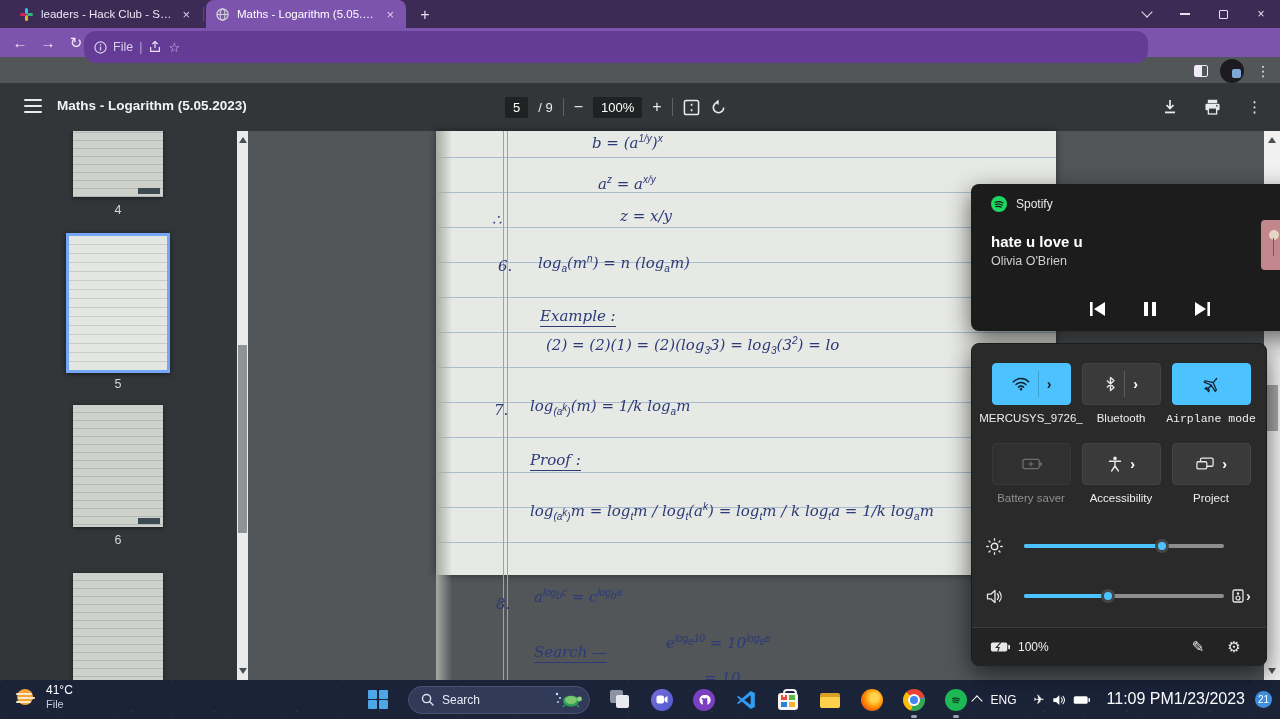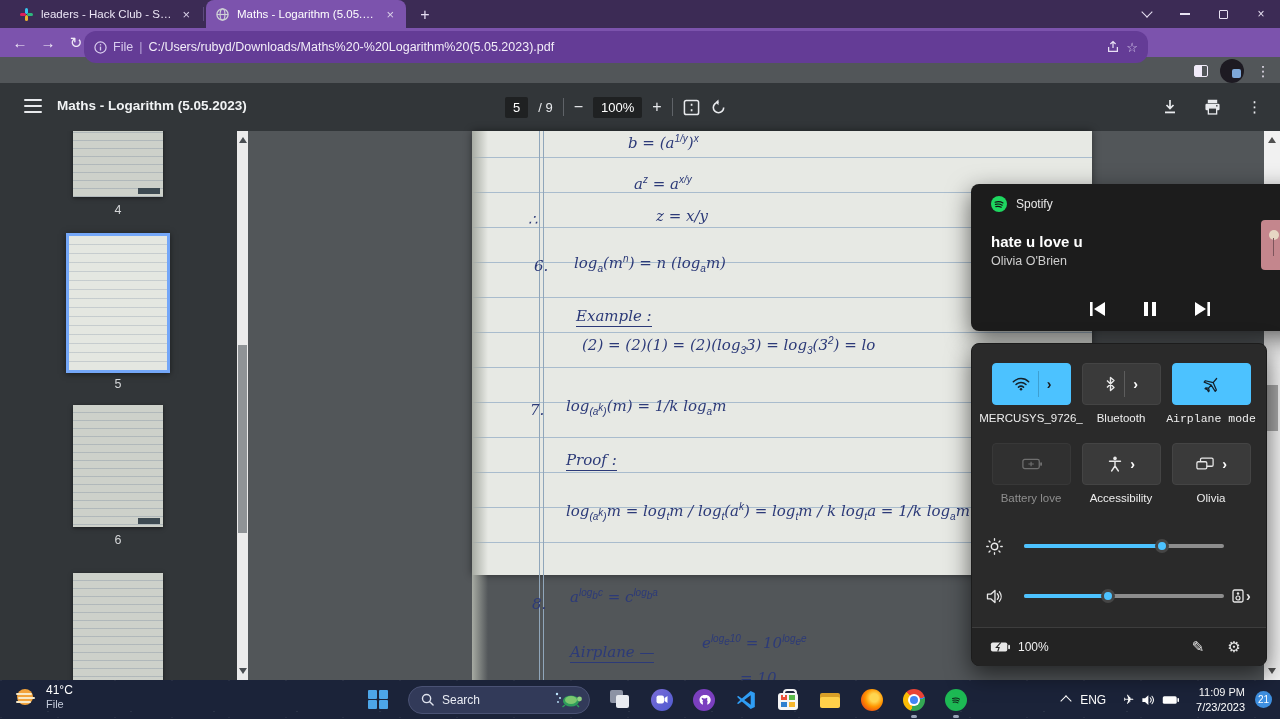--- a/index.html
+++ b/index.html
@@ -66,21 +66,21 @@
   .thumb-sel{position:absolute;border:3px solid #74a7f8;background:#e4e7e1;box-shadow:0 1px 6px rgba(0,0,0,.5);
     background-image:repeating-linear-gradient(to bottom,transparent 0 8px,rgba(90,110,140,.22) 8px 9px);}
   .thumb-num{position:absolute;width:100px;text-align:center;color:#d4d6d8;font-size:12.5px;}
   .sb-scroll{position:absolute;left:237px;top:0;width:11px;height:549px;background:#ebebeb;}
   .sb-thumbbar{position:absolute;left:1px;top:214px;width:9px;height:188px;background:#8f9396;}
   .sb-arrow{position:absolute;left:2px;width:0;height:0;border-left:4px solid transparent;border-right:4px solid transparent;}
   .arrow-up{top:6px;border-bottom:6px solid #4a4e52;}
   .arrow-down{bottom:6px;border-top:6px solid #4a4e52;}
 
   
-  .page{position:absolute;left:472px;top:0;width:620px;height:444px;background:#e7e9e4;box-shadow:0 0 8px rgba(0,0,0,.45);
+  .page{position:absolute;left:436px;top:0;width:620px;height:444px;background:#e7e9e4;box-shadow:0 0 8px rgba(0,0,0,.45);
     background-image:repeating-linear-gradient(to bottom,transparent 0 34px,#a9bccd 34px 35px);background-position:0 -8px;}
   .page-edge{position:absolute;left:0;top:0;width:16px;height:549px;background:linear-gradient(to right,#a7aba3,rgba(231,233,228,0));}
   .vline{position:absolute;top:0;width:1px;height:549px;background:#90a6ba;}
   .mline{position:absolute;font-family:"DejaVu Serif",serif;font-style:italic;font-size:15px;white-space:nowrap;}
   .mline sup{font-size:10px;}
   .mline sub{font-size:10px;}
   .mline.ul{border-bottom:1.2px solid currentColor;padding-bottom:1px;}
 
   
   .main-scroll{position:absolute;left:1264px;top:0;width:16px;height:549px;background:#f1f1f1;}
@@ -141,21 +141,21 @@
   .folder-front{position:absolute;left:1px;top:8px;width:20px;height:11px;background:#ffd04a;border-radius:2px;}
   .folder-strip{position:absolute;left:4px;top:12px;width:12px;height:4px;background:#6db3e8;border-radius:1px;}
   .firefox-ball{width:22px;height:22px;border-radius:50%;background:radial-gradient(circle at 60% 40%,#ffd54f 0 22%,#ff9500 48%,#e63f19 85%);}
   .chrome-ball{width:22px;height:22px;border-radius:50%;background:conic-gradient(from -45deg,#ea4335 0 120deg,#4285f4 0 125deg,#34a853 0 240deg,#fbbc05 0 360deg);position:relative;}
   .chrome-ball:before{content:"";position:absolute;left:5px;top:5px;width:12px;height:12px;border-radius:50%;background:#fff;}
   .chrome-ball:after{content:"";position:absolute;left:7px;top:7px;width:8px;height:8px;border-radius:50%;background:#4285f4;}
   .spotify-ball{width:22px;height:22px;border-radius:50%;background:#1db954;}
   .tb-right{position:absolute;right:8px;top:0;height:39px;display:flex;align-items:center;gap:10px;}
   .tray-group{display:flex;align-items:center;gap:7px;padding:4px 7px;border-radius:4px;}
   .tb-text{color:#fff;font-size:12px;}
-  .clock{display:flex;flex-direction:column;align-items:flex-end;line-height:1.3;color:#fff;font-size:11px;}
+  .clock{display:flex;flex-direction:row;align-items:flex-end;line-height:1.3;color:#fff;font-size:16px;}
   .badge{width:17px;height:17px;border-radius:50%;background:#3e8fe0;color:#fff;font-size:10px;display:flex;align-items:center;justify-content:center;}
   .chev-up{width:8px;height:8px;border-left:1.5px solid #fff;border-top:1.5px solid #fff;transform:rotate(45deg);margin-top:3px;}
 </style>
 </head>
 <body>
 
 <div class="screen">
 
   <div class="tabstrip">
     <div class="tab inactive">
@@ -200,21 +200,20 @@
     <div class="addresspill">
       <span class="pill-icon">
         <svg width="13" height="13" viewBox="0 0 14 14">
             <circle cx="7" cy="7" r="6" fill="none" stroke="#d9cdee" stroke-width="1.3"></circle>
             <rect x="6.3" y="6" width="1.4" height="4.2" fill="#d9cdee"></rect>
             <rect x="6.3" y="3.4" width="1.4" height="1.4" fill="#d9cdee"></rect>
           </svg>
       </span>
       <span class="scheme">File</span>
       <span class="bar">|</span>
-      <span class="url">C:/Users/rubyd/Downloads/Maths%20-%20Logarithm%20(5.05.2023).pdf</span>
       <span class="pill-icon">
         <svg width="14" height="14" viewBox="0 0 16 16">
             <path d="M3 8 v5 h10 v-5" fill="none" stroke="#e9e1f5" stroke-width="1.4"></path>
             <path d="M8 9 V2 M5 4.5 L8 1.8 L11 4.5" fill="none" stroke="#e9e1f5" stroke-width="1.4"></path>
           </svg>
       </span>
       <span class="pill-icon">☆</span>
     </div>
     <div class="navright">
       <span class="side-panel-glyph"></span>
@@ -305,21 +304,21 @@
           <span class="mline" style="left: 62px; top: 126px; color: rgb(44, 58, 120);">6.</span>
           <span class="mline" style="left: 102px; top: 122px; color: rgb(44, 58, 120);">log<sub>a</sub>(m<sup>n</sup>) = n (log<sub>a</sub>m)</span>
           <span class="mline ul" style="left: 104px; top: 176px; color: rgb(44, 58, 120);">Example :</span>
           <span class="mline" style="left: 110px; top: 204px; color: rgb(44, 58, 120);">(2) = (2)(1) = (2)(log<sub>3</sub>3) = log<sub>3</sub>(3<sup>2</sup>) = lo</span>
           <span class="mline" style="left: 58px; top: 270px; color: rgb(44, 58, 120);">7.</span>
           <span class="mline" style="left: 94px; top: 266px; color: rgb(44, 58, 120);">log<sub>(a<sup>k</sup>)</sub>(m) = 1/k log<sub>a</sub>m</span>
           <span class="mline ul" style="left: 94px; top: 320px; color: rgb(44, 58, 120);">Proof :</span>
           <span class="mline" style="left: 94px; top: 370px; color: rgb(44, 58, 120);">log<sub>(a<sup>k</sup>)</sub>m = log<sub>t</sub>m / log<sub>t</sub>(a<sup>k</sup>) = log<sub>t</sub>m / k log<sub>t</sub>a = 1/k log<sub>a</sub>m</span>
           <span class="mline" style="left: 60px; top: 464px; color: rgb(44, 58, 120);">8.</span>
           <span class="mline" style="left: 98px; top: 456px; color: rgb(44, 58, 120);">a<sup>log<sub>b</sub>c</sup> = c<sup>log<sub>b</sub>a</sup></span>
-          <span class="mline ul" style="left: 98px; top: 512px; color: rgb(44, 58, 120);">Airplane —</span>
+          <span class="mline ul" style="left: 98px; top: 512px; color: rgb(44, 58, 120);">Search —</span>
           <span class="mline" style="left: 230px; top: 502px; color: rgb(44, 58, 120);">e<sup>log<sub>e</sub>10</sup> = 10<sup>log<sub>e</sub>e</sup></span>
           <span class="mline" style="left: 268px; top: 538px; color: rgb(44, 58, 120);">= 10</span>
         </div>
     </div>
 
     <div class="main-scroll">
       <span class="ms-arrow ms-up"></span>
       <span class="ms-thumb"></span>
       <span class="ms-arrow ms-down"></span>
     </div>
@@ -379,39 +378,39 @@
     </div>
     <div class="qs-label" style="left:184px;top:68px;font-family:Liberation Mono, monospace;">Airplane mode</div>
 
     <div class="qs-tile dim" style="left:20px;top:99px;">
       <svg width="20" height="12" viewBox="0 0 22 12" class="icon-svg">
         <rect x="1" y="1" width="18" height="10" rx="2" fill="none" stroke="#6f6f6f" stroke-width="1.4"></rect>
           <rect x="20" y="4" width="2" height="4" rx="1" fill="#6f6f6f"></rect>
           <path d="M7 6 h6 M10 3.5 v5" stroke="#6f6f6f" stroke-width="1.3"></path>
       </svg>
     </div>
-    <div class="qs-label dim" style="left:4px;top:148px;">Battery love</div>
+    <div class="qs-label dim" style="left:4px;top:148px;">Battery saver</div>
 
     <div class="qs-tile" style="left:110px;top:99px;">
       <svg width="14" height="16" viewBox="0 0 14 16" class="icon-svg">
         <circle cx="7" cy="2.4" r="1.8" fill="#e8e8e8"></circle>
           <path d="M1.5 5.2 h11 M7 5.2 V10 M7 10 L3.6 15 M7 10 L10.4 15" stroke="#e8e8e8" stroke-width="1.4" fill="none" stroke-linecap="round"></path>
       </svg>
       <span class="chev">›</span>
     </div>
     <div class="qs-label" style="left:94px;top:148px;">Accessibility</div>
 
     <div class="qs-tile" style="left:200px;top:99px;">
       <svg width="18" height="14" viewBox="0 0 20 15" class="icon-svg">
         <rect x="5" y="1" width="14" height="9" rx="1.5" fill="none" stroke="#e8e8e8" stroke-width="1.4"></rect>
           <rect x="1" y="5" width="11" height="8" rx="1.5" fill="#3a3a3a" stroke="#e8e8e8" stroke-width="1.4"></rect>
       </svg>
       <span class="chev">›</span>
     </div>
-    <div class="qs-label" style="left:184px;top:148px;">Olivia</div>
+    <div class="qs-label" style="left:184px;top:148px;">Project</div>
 
     <div class="qs-slider-row" style="top:189px;">
       <span style="width:44px;text-align:center;">
         <svg width="17" height="17" viewBox="0 0 18 18" class="icon-svg" style="margin:0 auto;">
           <circle cx="9" cy="9" r="3.4" fill="none" stroke="#e8e8e8" stroke-width="1.5"></circle>
           <g stroke="#e8e8e8" stroke-width="1.4" stroke-linecap="round">
               <line x1="9" y1="0.8" x2="9" y2="2.4"></line>
               <line x1="9" y1="15.6" x2="9" y2="17.2"></line>
               <line x1="0.8" y1="9" x2="2.4" y2="9"></line>
               <line x1="15.6" y1="9" x2="17.2" y2="9"></line>
@@ -569,19 +568,19 @@
             <path d="M1.5 5.5 h3.5 L9.5 1.5 v13 L5 10.5 H1.5 Z" fill="#fff"></path>
             <path d="M12 5 a4.5 4.5 0 0 1 0 6 M14.3 3 a8 8 0 0 1 0 10" fill="none" stroke="#fff" stroke-width="1.4" stroke-linecap="round"></path>
           </svg>
         <svg width="17" height="10" viewBox="0 0 22 12" class="icon-svg">
             <rect x="1" y="1" width="18" height="10" rx="2" fill="#fff"></rect>
             <rect x="20" y="3.5" width="2" height="5" rx="1" fill="#fff"></rect>
           </svg>
       </span>
       <span class="clock">
         <span>11:09 PM</span>
-        <span>7/23/2023</span>
+        <span>1/23/2023</span>
       </span>
       <span class="badge">21</span>
     </div>
   </div>
 
 </div>
 
 </body></html>

